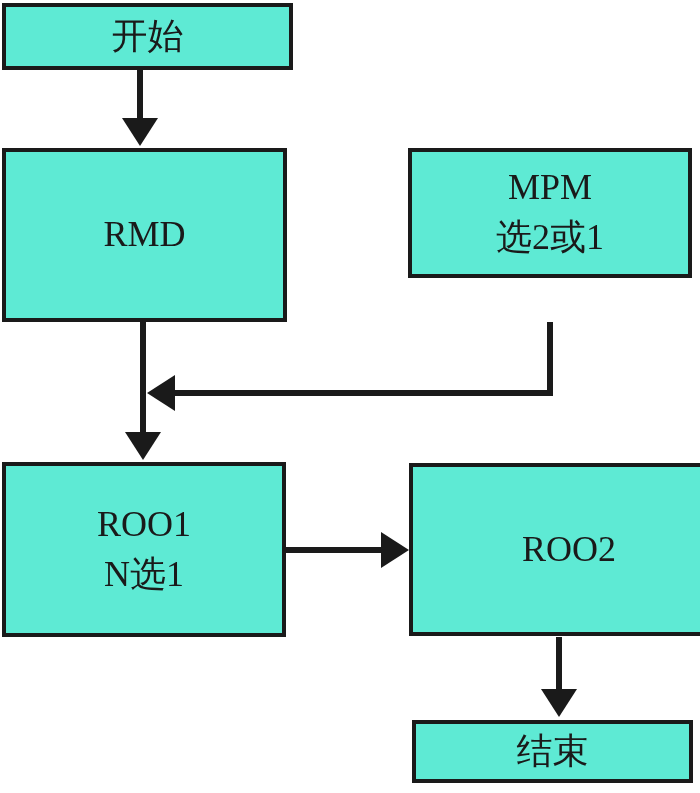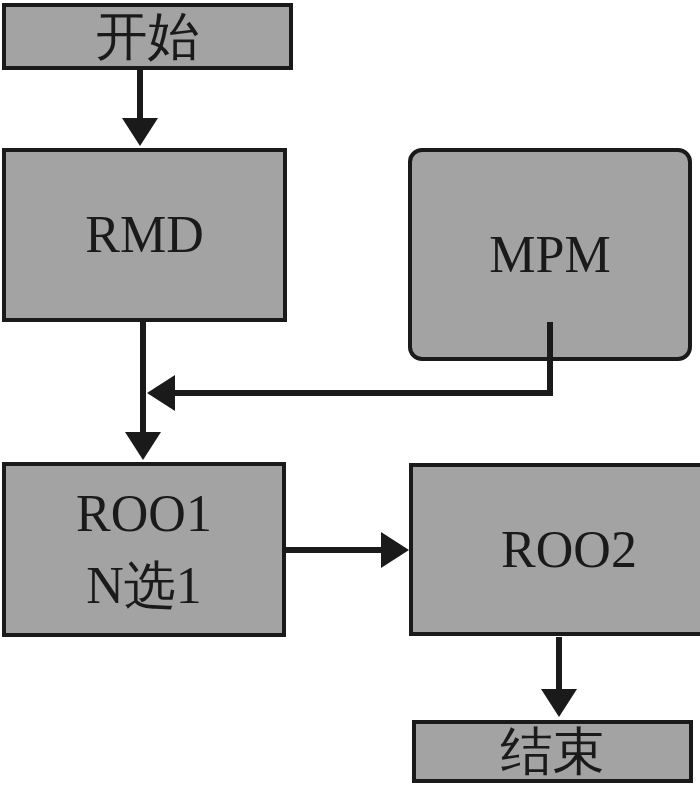--- a/index.html
+++ b/index.html
@@ -13,34 +13,34 @@
     height: 793px;
     background: #ffffff;
     font-family: "Liberation Serif", "DejaVu Serif", serif;
     color: #1a1a1a;
     overflow: hidden;
   }
   .node {
     position: absolute;
     box-sizing: border-box;
     border: 4px solid #1a1a1a;
-    background: #a3a3a3;
+    background: #5eead4;
     display: flex;
     flex-direction: column;
     align-items: center;
     justify-content: center;
     text-align: center;
-    font-size: 52px;
+    font-size: 36px;
     line-height: 1.38;
     white-space: nowrap;
   }
   
   .node-start { left: 2px;   top: 3px;   width: 291px; height: 67px;  }
   .node-rmd   { left: 2px;   top: 148px; width: 285px; height: 174px; }
-  .node-mpm   { left: 408px; top: 148px; width: 284px; height: 213px; border-radius: 14px; }
+  .node-mpm   { left: 408px; top: 148px; width: 284px; height: 130px; }
   .node-roo1  { left: 2px;   top: 462px; width: 284px; height: 175px; }
   .node-roo2  { left: 409px; top: 463px; width: 320px; height: 173px; }
   .node-end   { left: 412px; top: 720px; width: 281px; height: 63px;  }
 
   
   .edge {
     position: absolute;
     background: #1a1a1a;
   }
   .seg-start-rmd      { left: 137px; top: 70px;  width: 6px;   height: 52px; }
@@ -85,20 +85,21 @@
   <div class="node node-start">
     <span>开始</span>
   </div>
 
   <div class="node node-rmd">
     <span>RMD</span>
   </div>
 
   <div class="node node-mpm">
     <span>MPM</span>
+    <span>选2或1</span>
   </div>
 
   <div class="node node-roo1">
     <span>ROO1</span>
     <span>N选1</span>
   </div>
 
   <div class="node node-roo2">
     <span>ROO2</span>
   </div>

